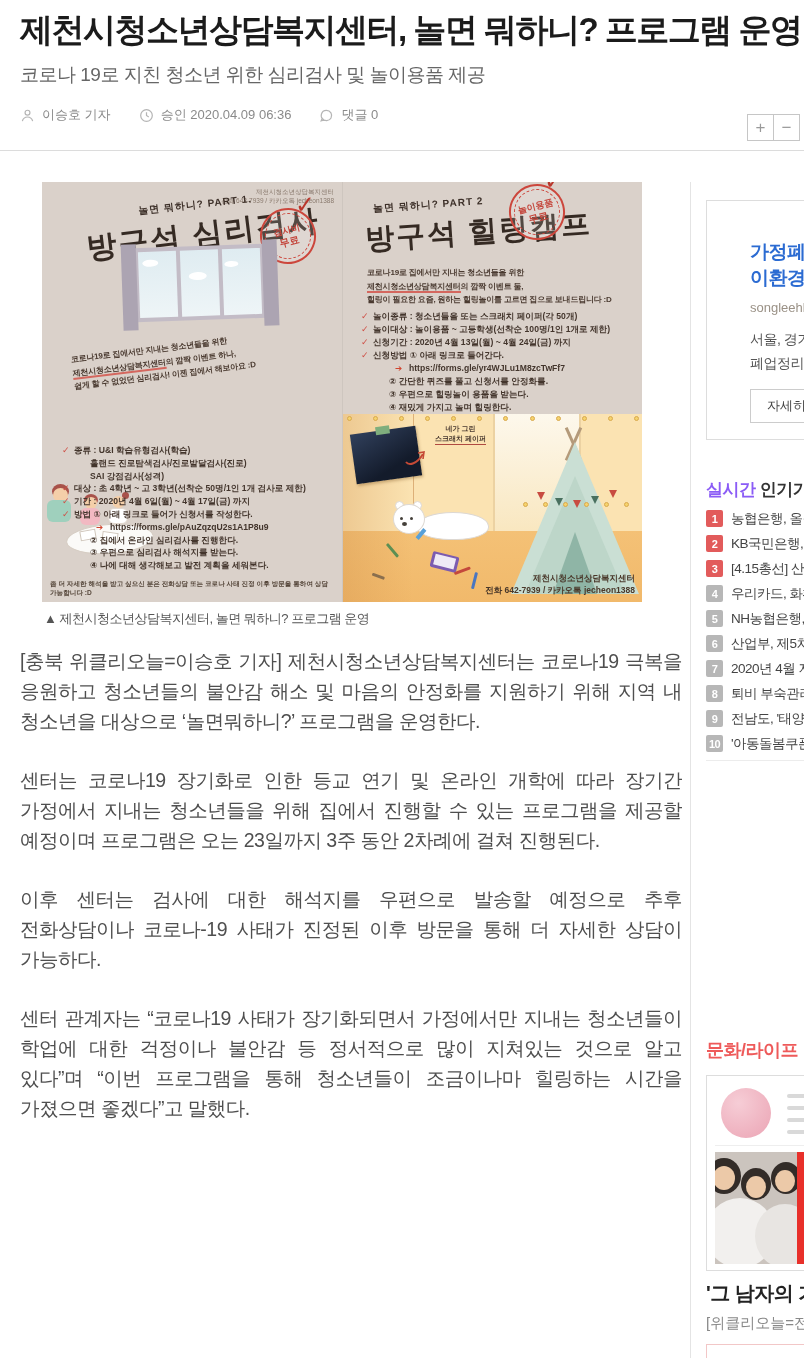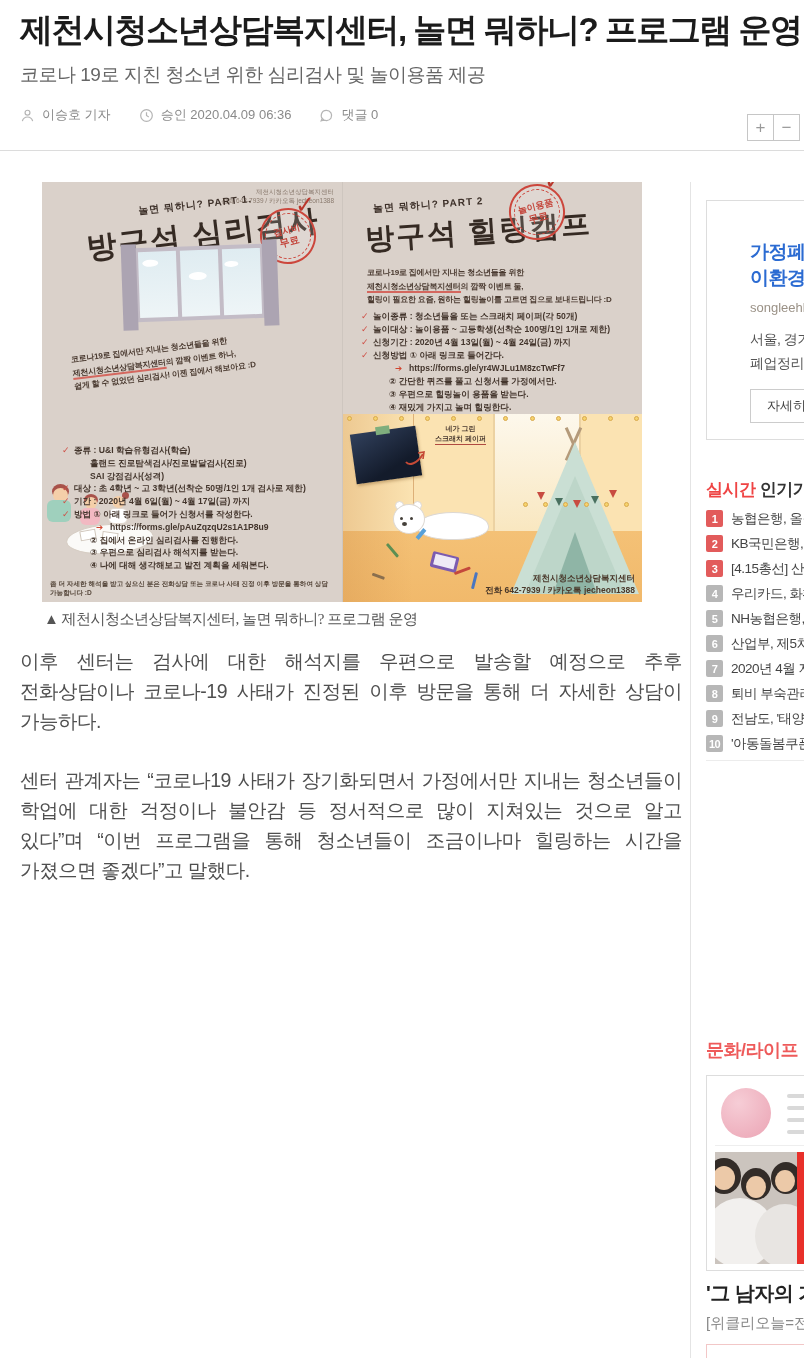--- a/index.html
+++ b/index.html
@@ -15,21 +15,21 @@
     font-size:13px; color:#8a8a8a; }
   .byline .sep { width:14px; }
   .byline svg { display:block; }
   .font-controls { left:747px; top:114px; display:flex; }
   .font-btn { width:27px; height:27px; border:1px solid #c6c6c6; background:#fff;
     color:#999; font-size:17px; display:flex; align-items:center; justify-content:center; }
   .font-btn + .font-btn { margin-left:-1px; }
   .head-divider { left:0; top:150px; width:804px; height:1px; background:#dcdcdc; }
 
   
-  .figure-caption { left:44px; top:610px; font-size:15px; color:#555; letter-spacing:-0.5px;font-family:Liberation Serif, serif; }
+  .figure-caption { left:44px; top:610px; font-size:13px; color:#555; letter-spacing:-0.5px; }
   .article-body { left:20px; top:646px; width:662px; }
   .article-body p { font-size:19.5px; line-height:30px; color:#4f4f4f;
     text-align:justify; word-break:keep-all; letter-spacing:-0.5px; margin-bottom:29px; }
 
   
   .poster { left:42px; top:182px; width:600px; height:420px; background:#dad1ca; overflow:hidden; }
   .poster .half { position:absolute; top:0; width:300px; height:420px; }
   .poster .half.right { left:300px; border-left:1px solid rgba(0,0,0,.05); }
   .p-agency { position:absolute; right:8px; top:5px; font-size:6.5px; color:#8a7a6e;
     text-align:right; line-height:9px; }
@@ -136,21 +136,21 @@
   .sidebar { left:690px; top:182px; width:300px; height:1176px; border-left:1px solid #e4e4e4; }
   .ad-box { position:absolute; left:15px; top:18px; width:265px; height:240px;
     border:1px solid #ddd; background:#fff; padding:38px 0 0 43px; }
   .ad-headline { font-size:19px; font-weight:700; color:#2b6bd2; line-height:26px; letter-spacing:-0.5px; }
   .ad-url { margin-top:9px; font-size:13px; color:#9a9186; }
   .ad-body { margin-top:12px; font-size:14px; color:#555; line-height:24px; letter-spacing:-0.5px; }
   .ad-cta { margin-top:14px; display:inline-block; border:1px solid #ccc; background:#fff;
     padding:7px 16px; font-size:13px; color:#444; }
   .popular-head { position:absolute; left:15px; top:296px; font-size:17px; font-weight:700;
     color:#333; letter-spacing:-0.5px; }
-  .popular-head .accent { color:#ef4444; }
+  .popular-head .accent { color:#8b5cf6; }
   .popular-list { position:absolute; left:15px; top:324px; width:280px; }
   .pop-item { display:flex; align-items:center; gap:8px; height:25px; font-size:13.5px;
     color:#444; letter-spacing:-0.5px; white-space:nowrap; }
   .rank { flex:none; width:17px; height:17px; border-radius:2px; background:#b7b7b7; color:#fff;
     font-size:11px; font-weight:700; display:flex; align-items:center; justify-content:center; }
   .rank.hot { background:#e25b5b; }
   .popular-divider { position:absolute; left:15px; top:578px; width:280px; height:1px; background:#ececec; }
   .culture-head { position:absolute; left:15px; top:856px; font-size:18px; font-weight:700;
     color:#ee5a5a; letter-spacing:-0.5px; }
   .thumb-box { position:absolute; left:15px; top:893px; width:265px; height:196px;
@@ -333,21 +333,21 @@
         </div>
       <div class="row">
           <span class="chk">✓</span>
           <span>신청방법 ① 아래 링크로 들어간다.</span>
         </div>
       <div class="row lnk">
           <span class="arr">➔</span>
           <span class="url">https://forms.gle/yr4WJLu1M8zcTwFf7</span>
         </div>
       <div class="row ind">
-          <span>② 간단한 퀴즈를 풀고 신청서를 가정에서만.</span>
+          <span>② 간단한 퀴즈를 풀고 신청서를 안정화를.</span>
         </div>
       <div class="row ind">
           <span>③ 우편으로 힐링놀이 용품을 받는다.</span>
         </div>
       <div class="row ind">
           <span>④ 재밌게 가지고 놀며 힐링한다.</span>
         </div>
     </div>
 
     <div class="room">
@@ -423,20 +423,22 @@
         <div>제천시청소년상담복지센터</div>
         <div>전화 642-7939 / 카카오톡 jecheon1388</div>
       </div>
     </div>
   </div>
 </div>
 
 <div class="abs figure-caption">▲ 제천시청소년상담복지센터, 놀면 뭐하니? 프로그램 운영</div>
 
 <div class="abs article-body">
+  <p>[충북 위클리오늘=이승호 기자] 제천시청소년상담복지센터는 코로나19 극복을 응원하고 청소년들의 불안감 해소 및 마음의 안정화를 지원하기 위해 지역 내 청소년을 대상으로 ‘놀면뭐하니?’ 프로그램을 운영한다.</p>
+  <p>센터는 코로나19 장기화로 인한 등교 연기 및 온라인 개학에 따라 장기간 가정에서 지내는 청소년들을 위해 집에서 진행할 수 있는 프로그램을 제공할 예정이며 프로그램은 오는 23일까지 3주 동안 2차례에 걸쳐 진행된다.</p>
   <p>이후 센터는 검사에 대한 해석지를 우편으로 발송할 예정으로 추후 전화상담이나 코로나-19 사태가 진정된 이후 방문을 통해 더 자세한 상담이 가능하다.</p>
   <p>센터 관계자는 “코로나19 사태가 장기화되면서 가정에서만 지내는 청소년들이 학업에 대한 걱정이나 불안감 등 정서적으로 많이 지쳐있는 것으로 알고 있다”며 “이번 프로그램을 통해 청소년들이 조금이나마 힐링하는 시간을 가졌으면 좋겠다”고 말했다.</p>
 </div>
 
 <div class="abs sidebar">
 
   <div class="ad-box">
     <div class="ad-headline">
       <div>가정폐기</div>
       <div>이환경</div>

